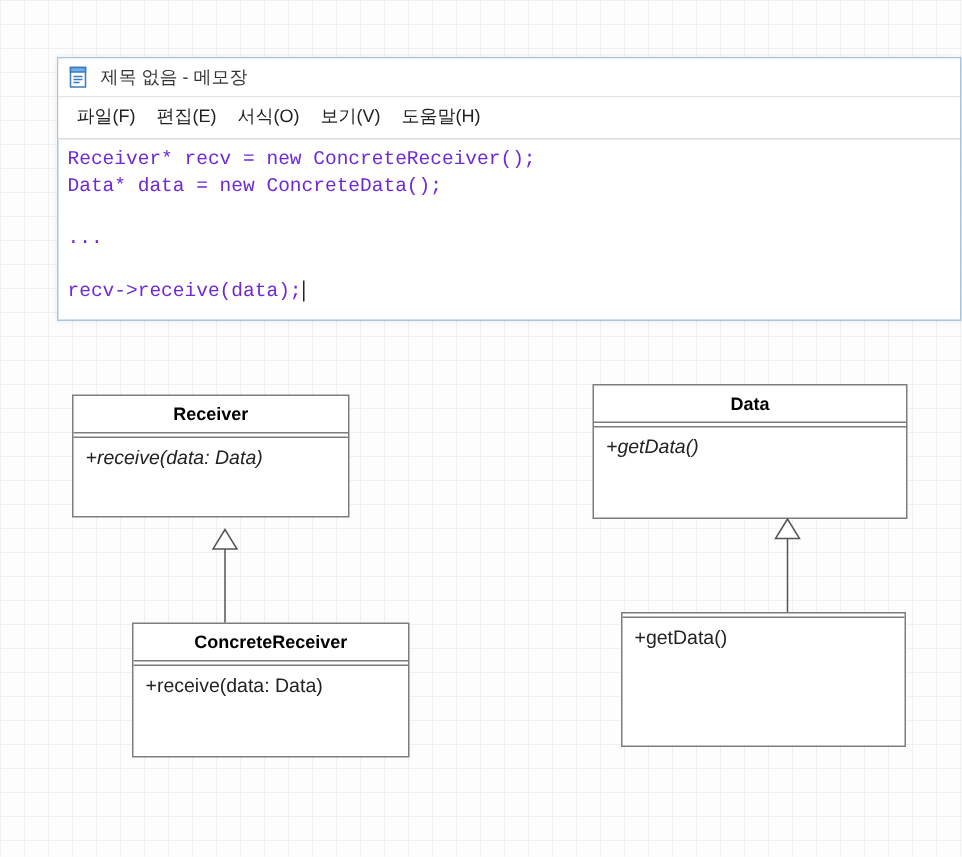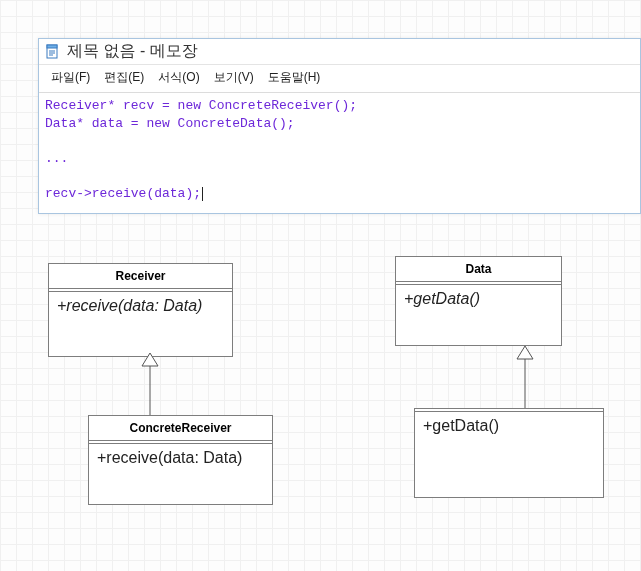--- a/index.html
+++ b/index.html
@@ -24,21 +24,21 @@
     width: 603px;
     background: #fff;
     border: 1px solid #a9c5e0;
     box-shadow: 0 0 4px rgba(0,0,0,0.08);
   }
   .titlebar {
     display: flex;
     align-items: center;
     height: 26px;
     padding: 0 6px;
-    font-size: 16px;
+    font-size: 12px;
     color: #333;
     background: #fff;
     border-bottom: 1px solid #e4e4e4;
   }
   .titlebar .icon {
     width: 16px;
     height: 16px;
     margin-right: 6px;
     display: inline-flex;
     align-items: center;
@@ -86,21 +86,21 @@
     font-weight: bold;
     font-size: 12px;
     padding: 5px 4px;
     border-bottom: 1px solid #7d7d7d;
   }
   .uml .sep {
     height: 3px;
     border-bottom: 1px solid #7d7d7d;
   }
   .uml .body {
-    font-size: 16px;
+    font-size: 13px;
     font-style: italic;
     padding: 5px 8px;
     color: #222;
     min-height: 40px;
   }
   .uml .body.upright { font-style: normal; }
 
   .arrow {
     position: absolute;
     pointer-events: none;
@@ -130,33 +130,33 @@
     <span>도움말(H)</span>
   </div>
   <div class="editor"><span>Receiver* recv = new ConcreteReceiver();</span>
 <span>Data* data = new ConcreteData();</span>
 <span></span>
 <span>...</span>
 <span></span>
 <span>recv-&gt;receive(data);</span><span class="caret"></span></div>
 </div>
 
-<div class="uml" style="left:48px; top:263px; height:94px;">
+<div class="uml" style="left:48px; top:263px; height:82px;">
   <div class="title">Receiver</div>
   <div class="sep"></div>
   <div class="body">+receive(data: Data)</div>
 </div>
 
 <div class="uml" style="left:48px; top:415px; height:90px;margin-left:40px;">
   <div class="title">ConcreteReceiver</div>
   <div class="sep"></div>
   <div class="body upright">+receive(data: Data)</div>
 </div>
 
-<div class="uml" style="left:395px; top:256px; width:167px; height:90px;">
+<div class="uml" style="left:395px; top:256px; width:210px; height:90px;">
   <div class="title">Data</div>
   <div class="sep"></div>
   <div class="body">+getData()</div>
 </div>
 
 <div class="uml" style="left:414px; top:408px; width:190px; height:90px;">
   <div class="sep"></div>
   <div class="body upright">+getData()</div>
 </div>
 

